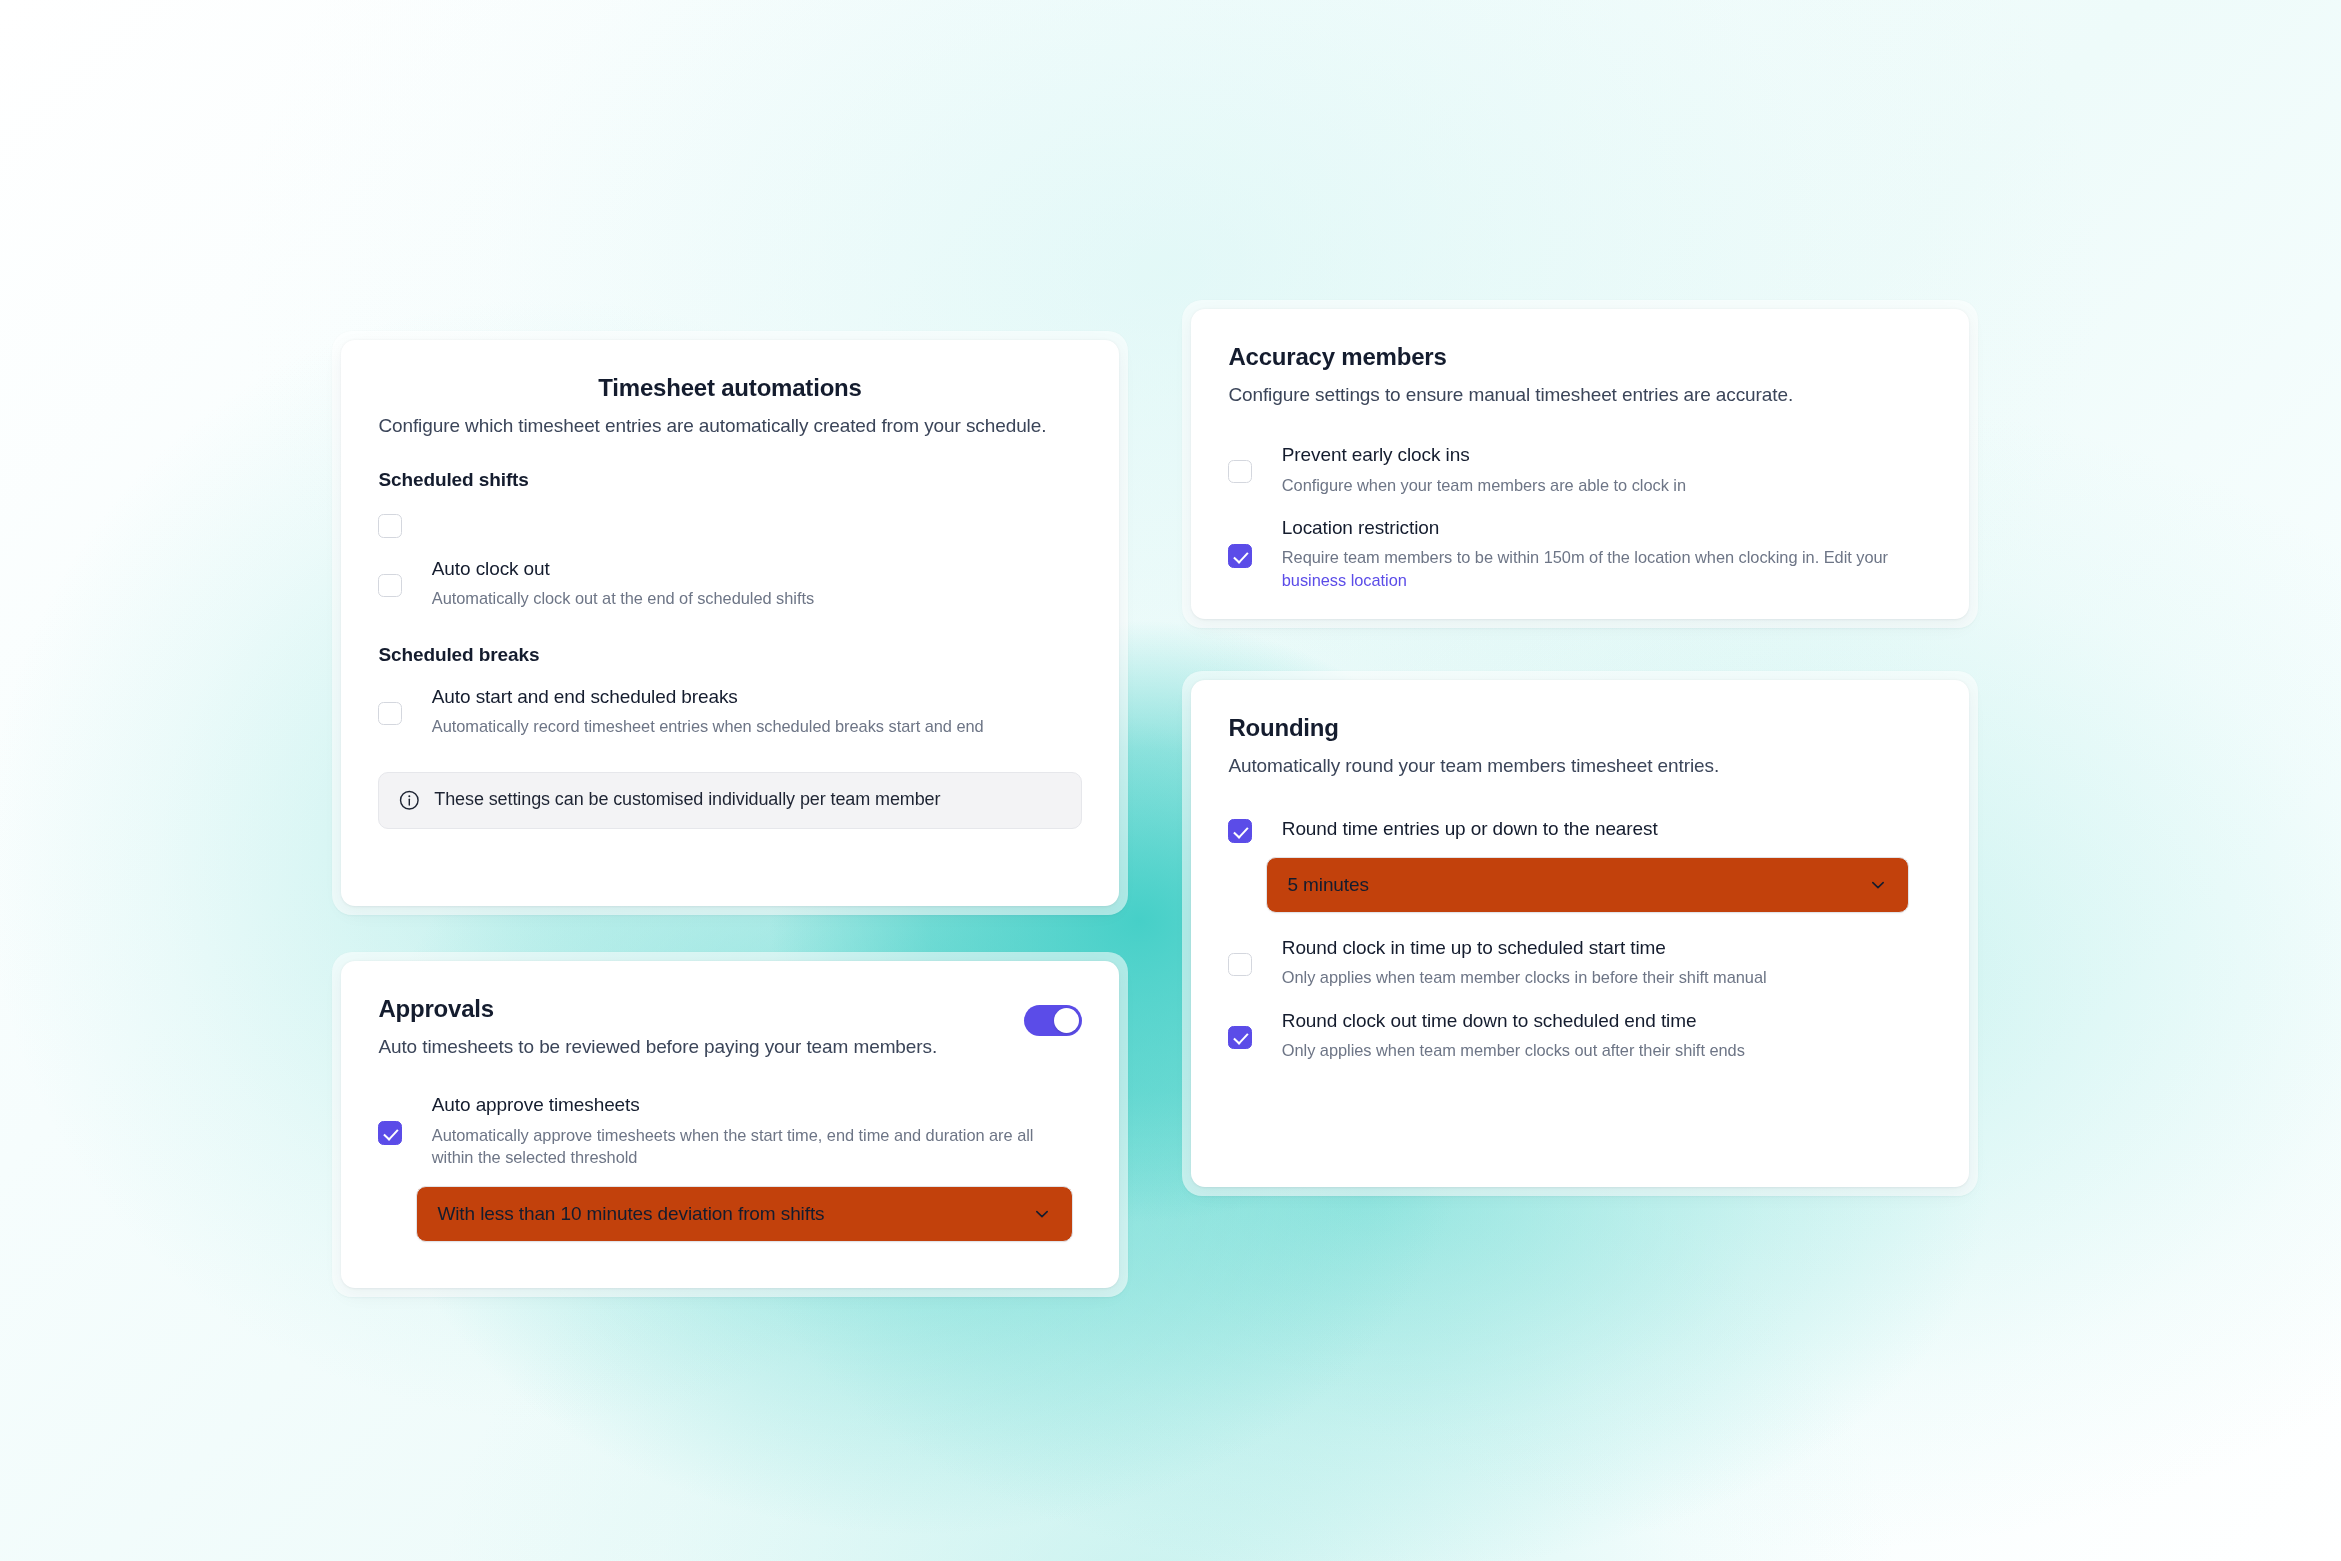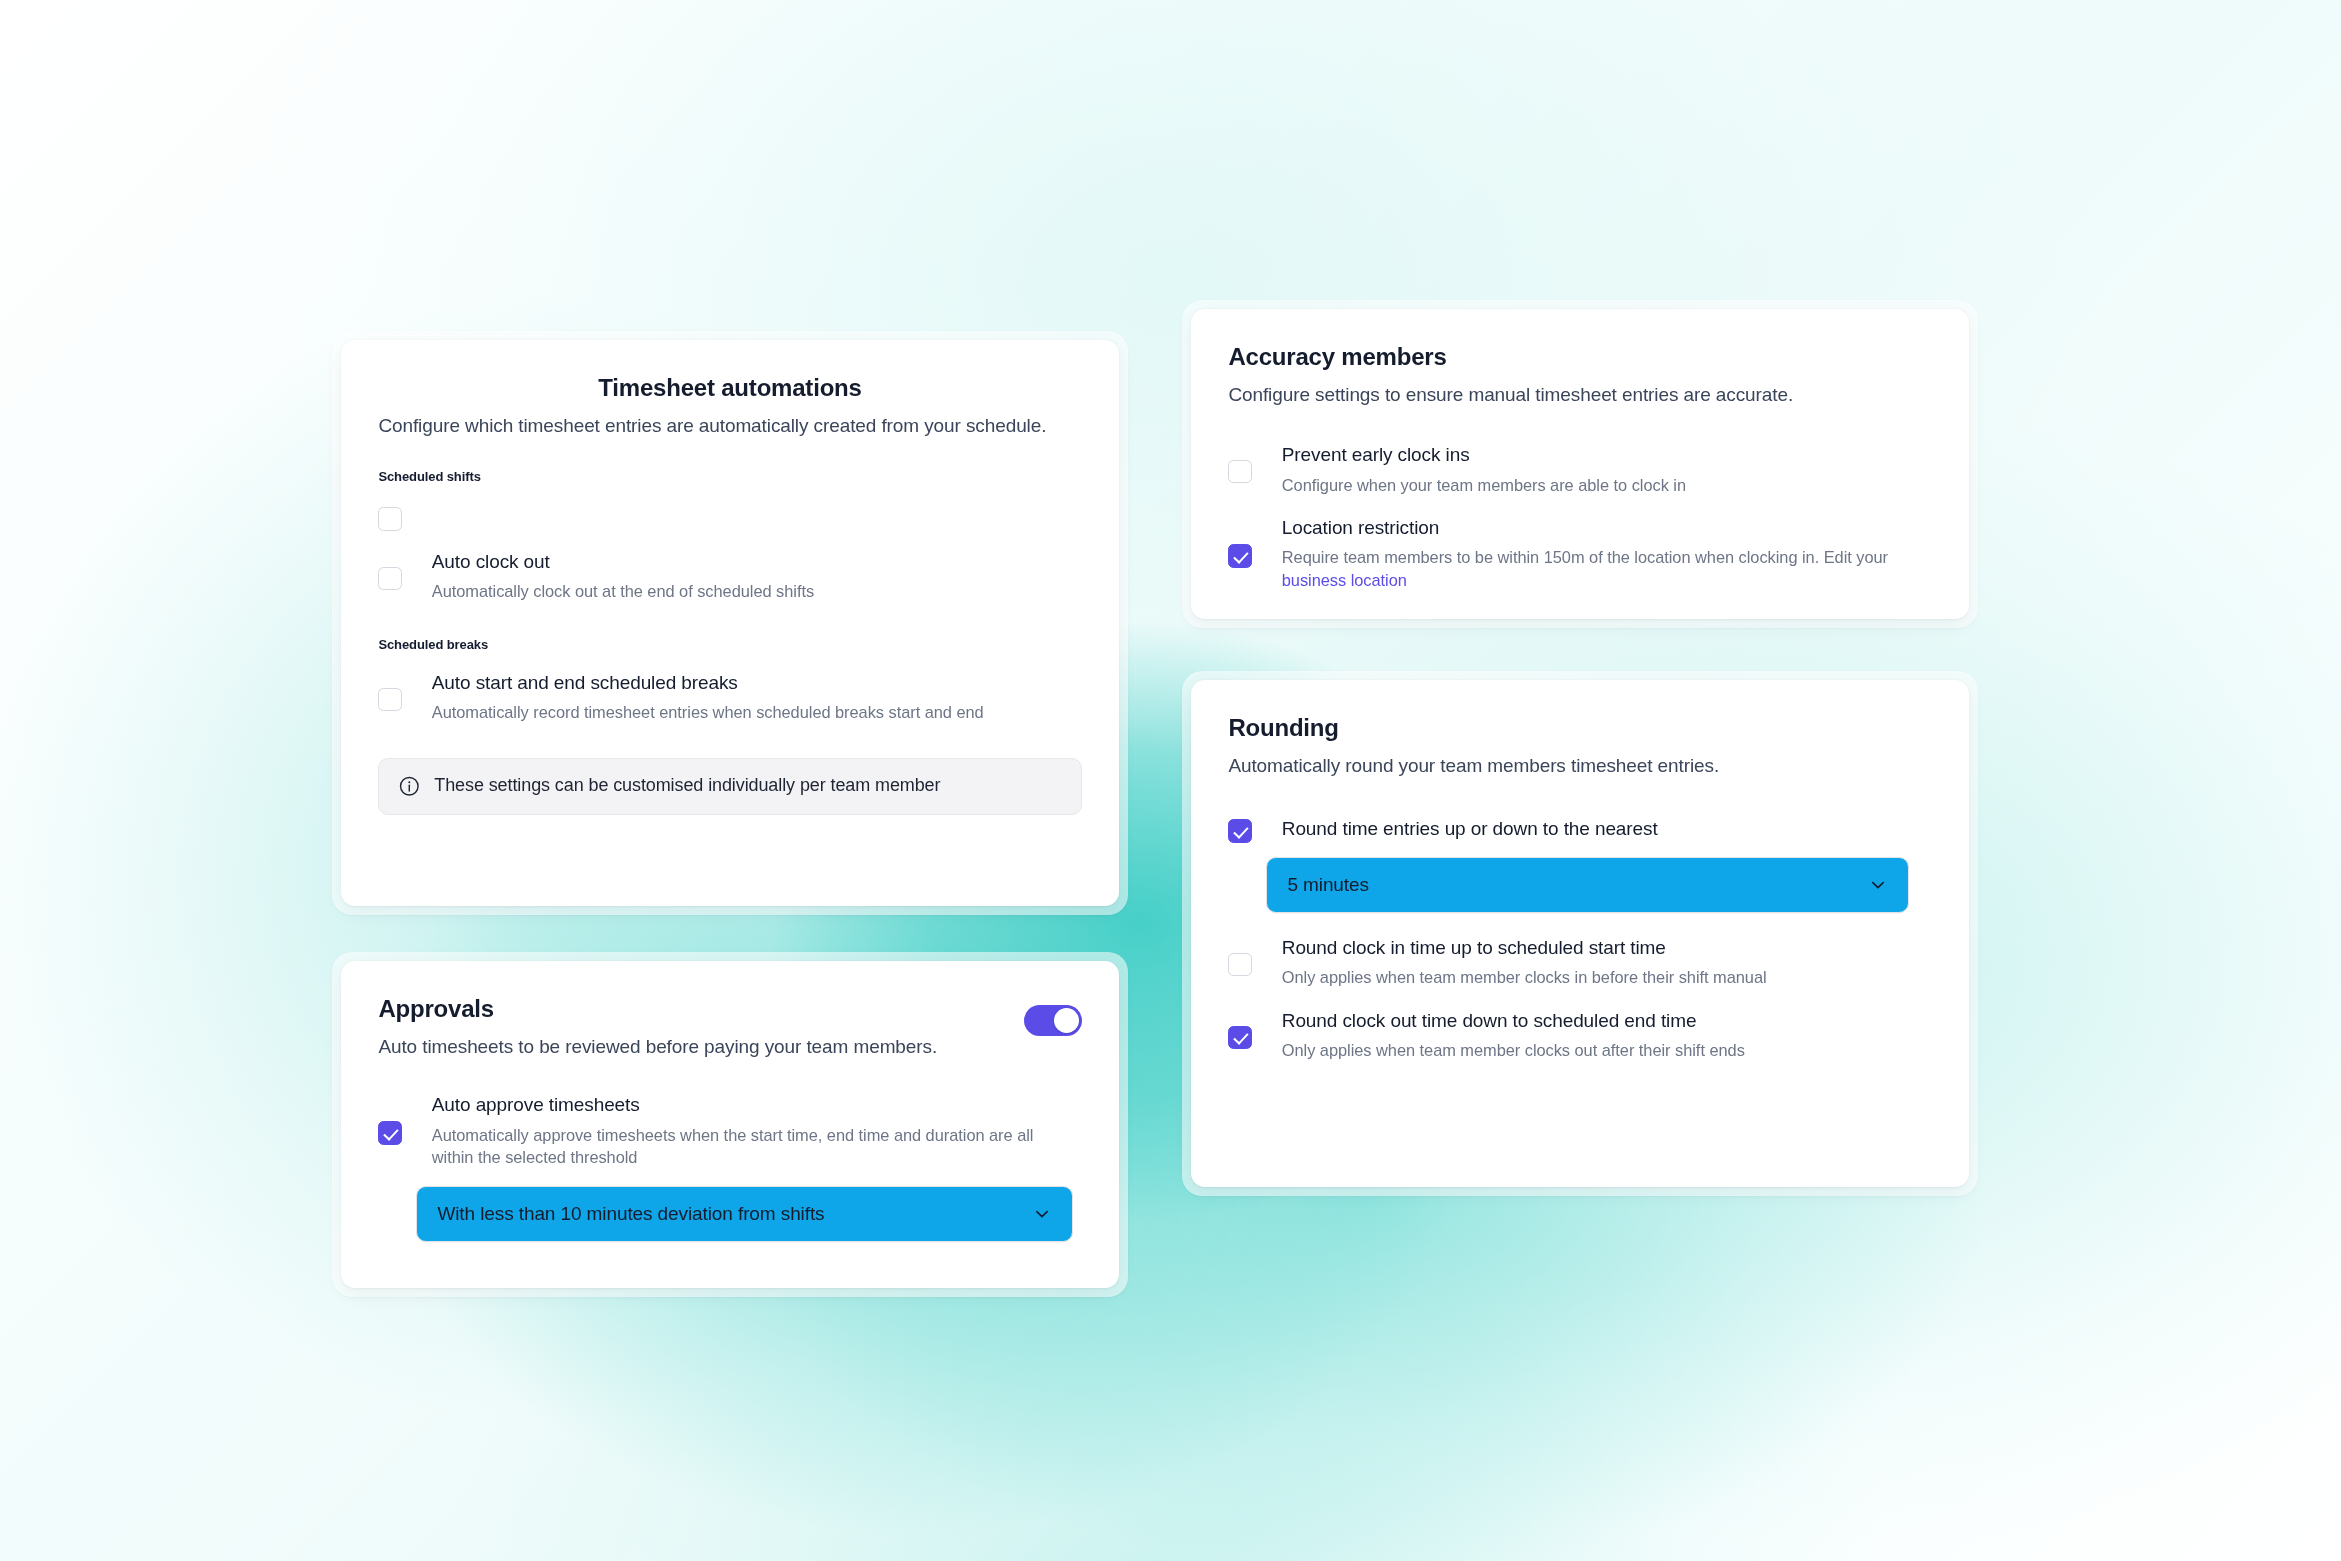--- a/index.html
+++ b/index.html
@@ -72,21 +72,21 @@
     line-height: 1.25;
   }
   .card-subtitle {
     font-size: 19px;
     color: #3b4559;
     margin-top: 9.4px;
     line-height: 1.35;
     letter-spacing: -0.1px;
   }
   .group-title {
-    font-size: 13px;
+    font-size: 19px;
     font-weight: 700;
     color: #141c2e;
     letter-spacing: -0.1px;
   }
 
   
   .opt-row {
     display: flex;
     align-items: center;
     gap: 30px;
@@ -151,21 +151,21 @@
     color: #1e2433;
     letter-spacing: -0.1px;
   }
   .icon-info { flex: 0 0 auto; width: 22.6px; height: 22.6px; display: block; }
 
   
   .select {
     display: flex;
     align-items: center;
     justify-content: space-between;
-    background: #0ea5e9;
+    background: #c2410c;
     border: 1.1px solid #e1e3e8;
     border-radius: 10px;
     height: 56px;
     padding: 0 20px 0 20px;
     cursor: pointer;
     box-shadow: 0 0.8px 1.6px rgba(16,24,40,0.03);
   }
   .select-value {
     font-size: 19px;
     color: #141c2e;

